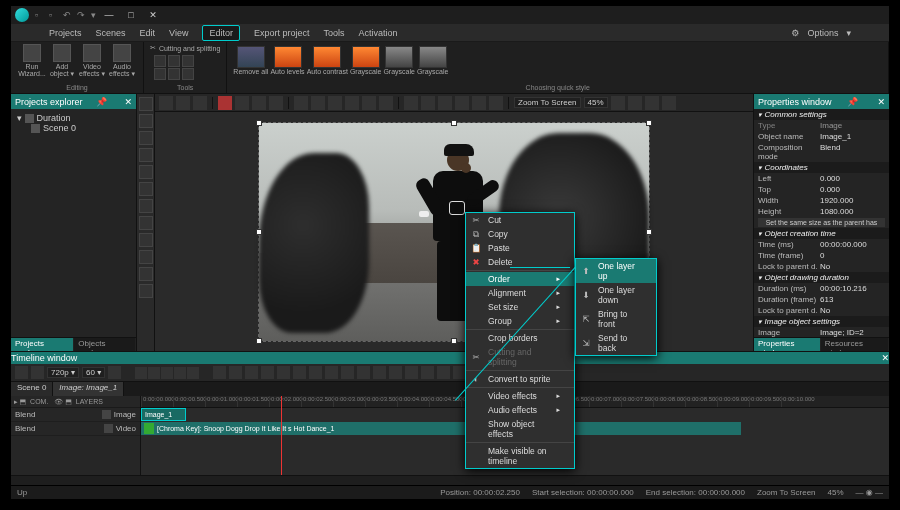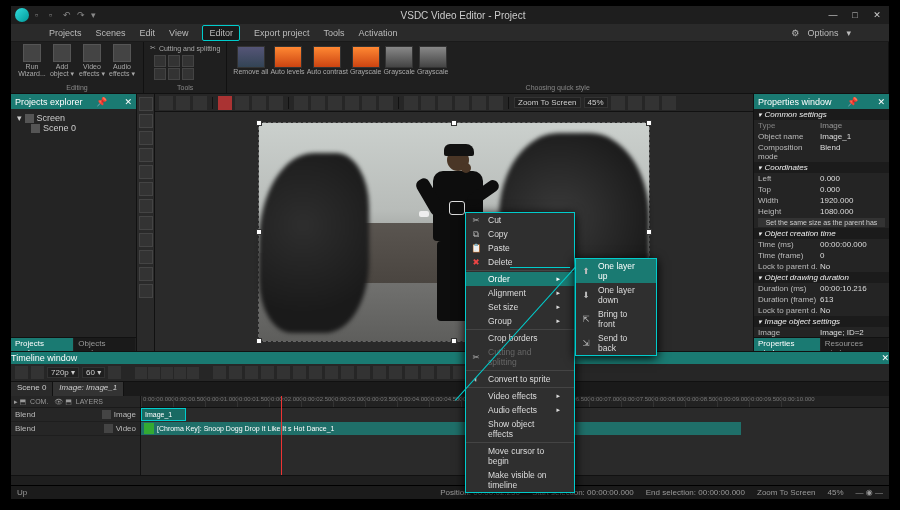--- a/index.html
+++ b/index.html
@@ -121,21 +121,20 @@
 
   <div class="titlebar">
     <div class="logo"></div>
     <div class="qat">
       <span>▫</span>
       <span>▫</span>
       <span>↶</span>
       <span>↷</span>
       <span>▾</span>
     </div>
-    <div class="title">VSDC Video Editor - Project</div>
     <div class="winbtn">
       <span>—</span>
       <span>□</span>
       <span>✕</span>
     </div>
   </div>
 
   <div class="menubar">
     <span>Projects</span>
     <span>Scenes</span>
@@ -229,21 +228,21 @@
     <div class="leftcol">
       <div class="panelhdr">
         <span>Projects explorer</span>
         <span style="margin-left:auto;margin-right:4px;">📌</span>
         <span class="x">✕</span>
       </div>
       <div class="projtree">
         <div class="row">
             <span>▾</span>
             <span class="ic"></span>
-            <span>Screen</span>
+            <span>Duration</span>
           </div>
         <div class="row" style="padding-left:14px;">
             <span class="ic"></span>
             <span>Scene 0</span>
           </div>
       </div>
       <div class="splittabs">
         <span class="active">Projects explorer</span>
         <span>Objects explorer</span>
       </div>
@@ -575,23 +574,20 @@
     </div>
   <div class="it">
       <span>Audio effects</span>
       <span class="arr">▸</span>
     </div>
   <div class="it">
       <span>Show object effects</span>
     </div>
   <hr>
   <div class="it">
-      <span>Move cursor to begin</span>
-    </div>
-  <div class="it">
       <span>Make visible on timeline</span>
     </div>
 
 </div>
 
 <div class="ctx sub" style="left:575px; top:258px; width:82px;">
   <div class="it sel">
       <span class="ic">⬆</span>
       <span>One layer up</span>
     </div>

